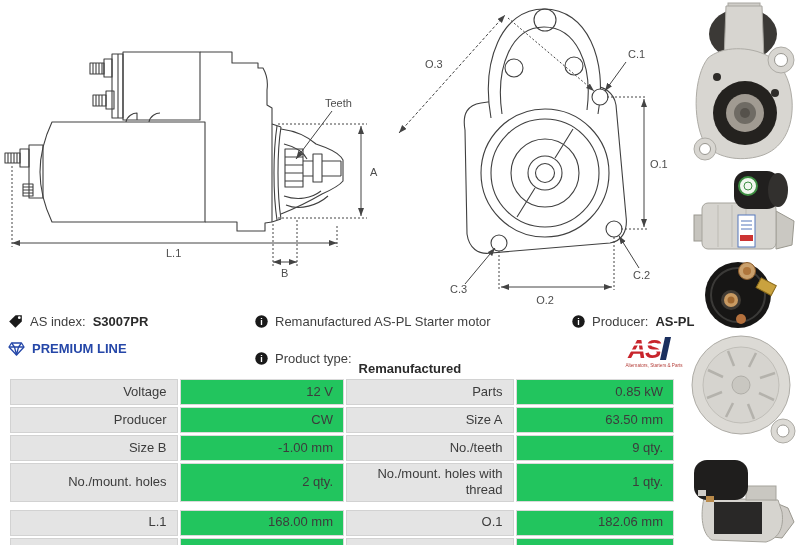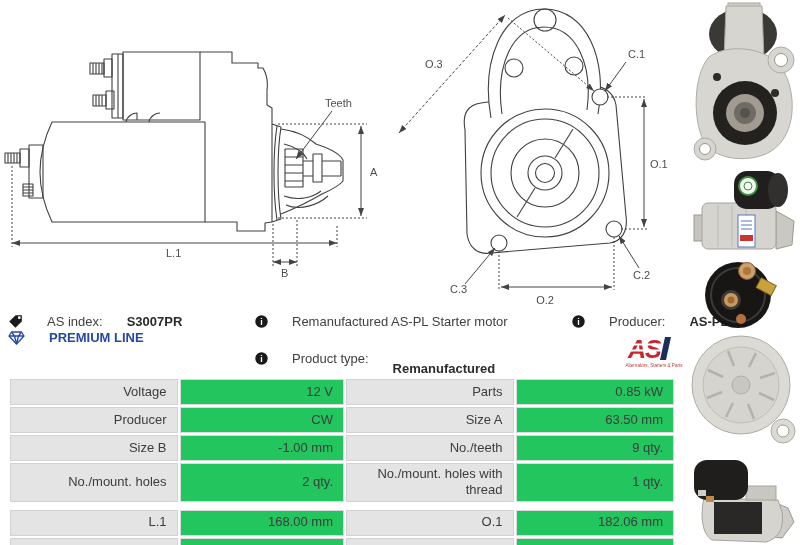--- a/index.html
+++ b/index.html
@@ -3,21 +3,21 @@
 <meta charset="utf-8">
 <style>
   html,body{margin:0;padding:0;background:#fff;}
   #page{position:relative;width:800px;height:545px;background:#fff;overflow:hidden;
         font-family:"Liberation Sans",sans-serif;color:#3f3f3f;}
   .abs{position:absolute;}
   
   svg text{font-family:"Liberation Sans",sans-serif;}
   .dimtxt{font-size:11px;fill:#4d4d4d;}
   
-  .inforow{display:flex;align-items:center;gap:24px;font-size:13px;white-space:nowrap;}
+  .inforow{display:flex;align-items:center;gap:7px;font-size:13px;white-space:nowrap;}
   .inforow b{font-weight:bold;color:#2b2b2b;}
   .blue{color:#2547a8;font-weight:bold;}
   .green{color:#1e7e34;font-weight:bold;margin-top:20px;}
   
   table.spec{border-collapse:separate;border-spacing:2px;width:668px;font-size:13px;}
   table.spec td{height:20px;text-align:right;vertical-align:middle;padding:2px 10px 2px 4px;line-height:1.25;}
   td.lbl{background:#e4e4e4;border:1px solid #d2d2d2;color:#3c3c3c;}
   td.val{background:#22c55e;border:1px solid #dadada;color:#3c3c3c;}
   tr.spacer td{height:4px;background:transparent;border:none;padding:0;}
   .photo{position:absolute;left:0;cursor:pointer;}
@@ -143,21 +143,21 @@
 
   <div class="abs inforow" style="left:8px;top:314px;">
     <svg width="15" height="15" viewBox="0 0 15 15">
       <path d="M7.6,1.2 L13.8,1.2 L13.8,7.4 L7.4,13.8 L1.2,7.6 Z" fill="#1a1a1a"></path>
       <circle cx="11.3" cy="3.7" r="1.4" fill="#fff"></circle>
     </svg>
     <span>AS index:</span>
     <b>S3007PR</b>
   </div>
 
-  <div class="abs inforow" style="left:8px;top:330px;">
+  <div class="abs inforow" style="left:8px;top:341px;">
     <svg width="17" height="14" viewBox="0 0 17 14">
       <g stroke="#2547a8" stroke-width="1.3" fill="none" stroke-linejoin="round">
         <path d="M3.5,1 L13.5,1 L16,5 L8.5,13 L1,5 Z"></path>
         <path d="M1,5 H16 M3.5,1 L6.5,5 L8.5,13 M13.5,1 L10.5,5 L8.5,13"></path>
       </g>
     </svg>
     <span class="blue">PREMIUM LINE</span>
   </div>
 
   <div class="abs inforow" style="left:255px;top:314px;">

